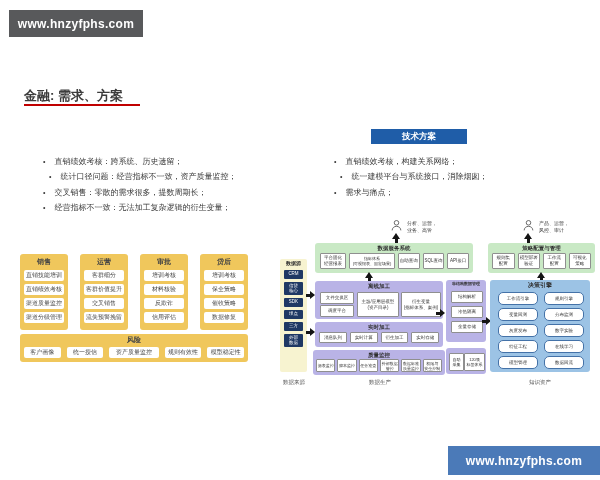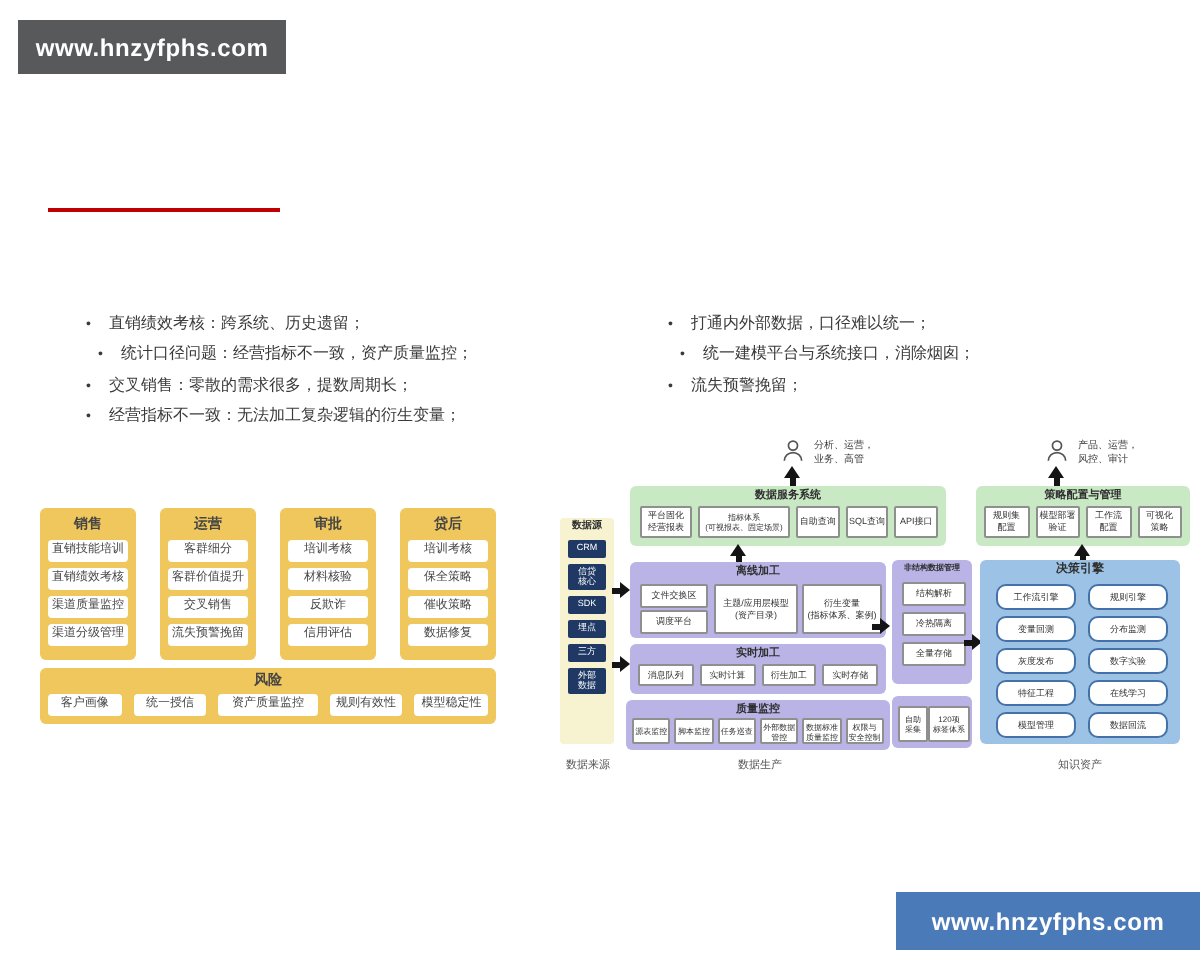--- a/index.html
+++ b/index.html
@@ -52,43 +52,45 @@
   .user-cap{font-size:5px;color:#3a3a3a;line-height:1.35;}
 </style>
 </head>
 <body>
 
 <div class="canvas">
 
   <div class="abs wm wm-top" style="left:9px;top:10px;width:134px;height:27px;">www.hnzyfphs.com</div>
   <div class="abs wm wm-bottom" style="left:448px;top:446px;width:152px;height:29px;">www.hnzyfphs.com</div>
 
+  <div class="abs slide-title" style="left:24px;top:87px;">金融: 需求、方案</div>
   <div class="abs title-underline" style="left:24px;top:104px;width:116px;height:2px;"></div>
 
   <div class="bullet-line" style="left:43px;top:156px;">
     <span class="dot">•</span><span>直销绩效考核：跨系统、历史遗留；</span>
   </div>
   <div class="bullet-line" style="left:49px;top:171px;">
     <span class="dot">•</span><span>统计口径问题：经营指标不一致，资产质量监控；</span>
   </div>
   <div class="bullet-line" style="left:43px;top:187px;">
     <span class="dot">•</span><span>交叉销售：零散的需求很多，提数周期长；</span>
   </div>
   <div class="bullet-line" style="left:43px;top:202px;">
     <span class="dot">•</span><span>经营指标不一致：无法加工复杂逻辑的衍生变量；</span>
   </div>
 
+  <div class="abs hdrbox" style="left:371px;top:129px;width:96px;height:15px;">技术方案</div>
   <div class="bullet-line" style="left:334px;top:156px;">
-    <span class="dot">•</span><span>打通内外部数据，口径难以统一；</span>
+    <span class="dot">•</span><span>直销绩效考核，构建关系网络；</span>
   </div>
   <div class="bullet-line" style="left:340px;top:171px;">
     <span class="dot">•</span><span>统一建模平台与系统接口，消除烟囱；</span>
   </div>
   <div class="bullet-line" style="left:334px;top:187px;">
-    <span class="dot">•</span><span>流失预警挽留；</span>
+    <span class="dot">•</span><span>需求与痛点；</span>
   </div>
 
   <div class="abs ycols" style="left:20px;top:254px;width:228px;">
     <div class="ycol">
       <div class="ycol-title">销售</div>
       <div class="wbox">直销技能培训</div>
       <div class="wbox">直销绩效考核</div>
       <div class="wbox">渠道质量监控</div>
       <div class="wbox">渠道分级管理</div>
     </div>

